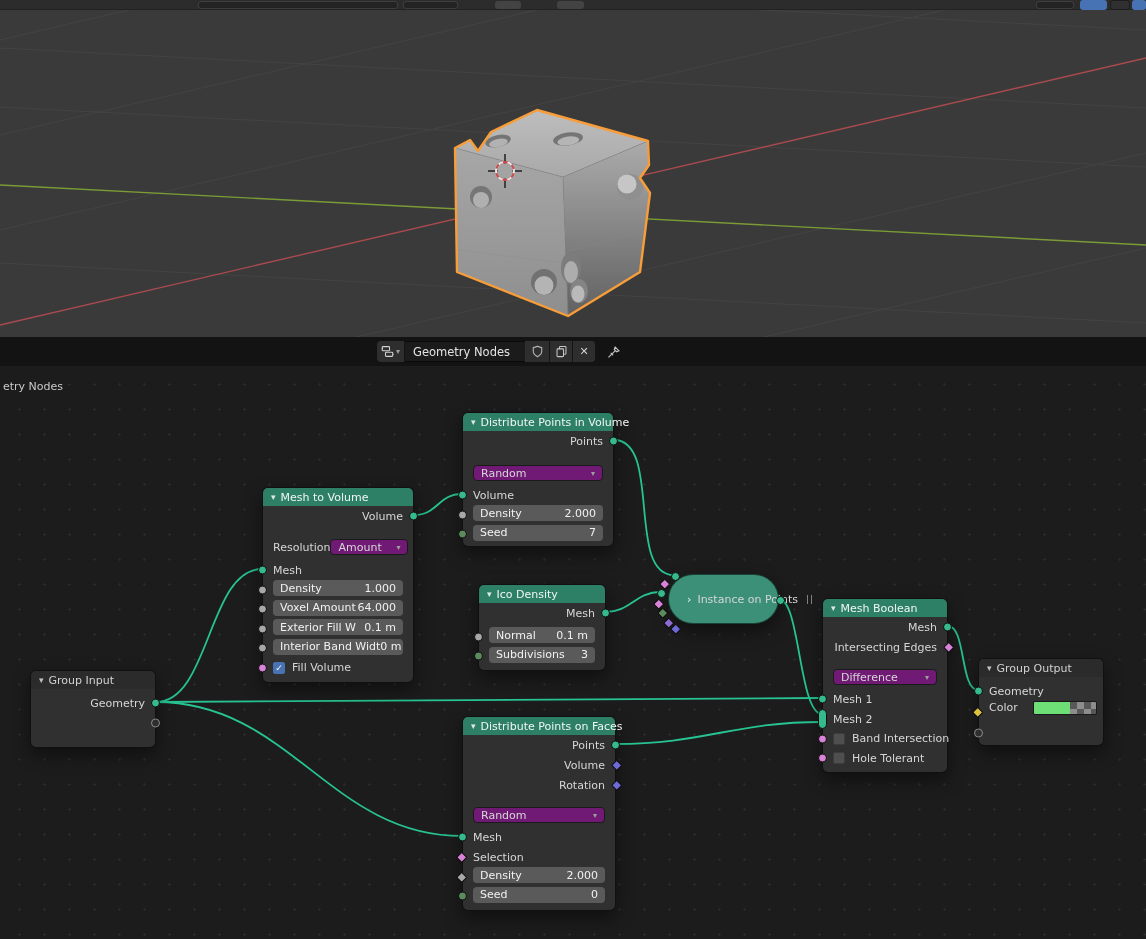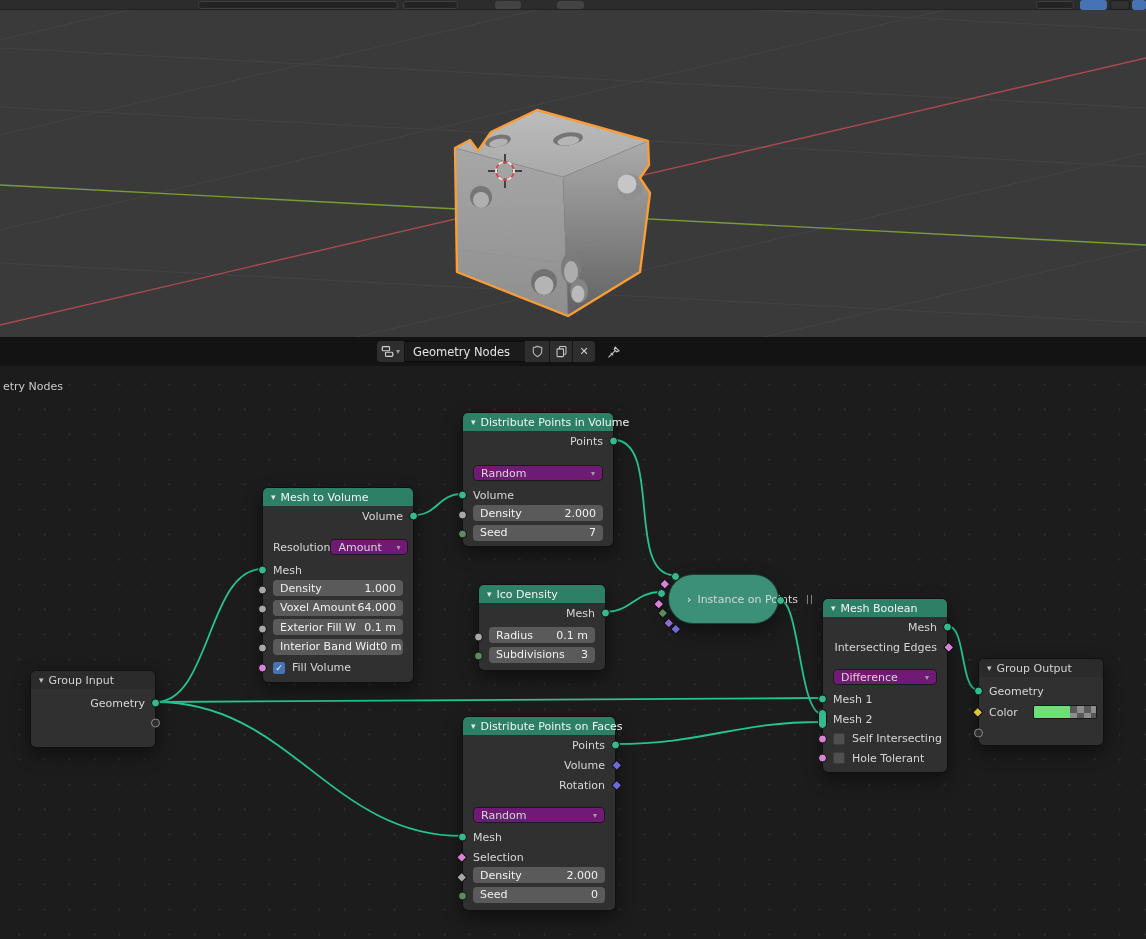--- a/index.html
+++ b/index.html
@@ -47,21 +47,21 @@
   .nhead .chev{font-size:9px;margin-right:5px;opacity:.9;line-height:1}
   .ntitle{font-size:11px;white-space:nowrap}
   .nbody{position:relative}
   .row{position:relative}
   .row.out{display:flex;justify-content:flex-end;align-items:center;height:20px;padding-right:10px}
   .row.in{display:flex;align-items:center;height:20px;padding-left:10px}
   .row.cb{display:flex;align-items:center;height:19.5px;padding-left:10px}
   .row.field{height:19.5px;display:flex;align-items:flex-start;padding:0 10px}
   .row.dd{height:24px;display:flex;align-items:center;padding:0 10px}
   .row.prop{height:26px;display:flex;align-items:center;justify-content:space-between;padding:0 10px}
-  .row.colorrow{height:22px;display:flex;align-items:center;padding:0 6px 0 10px}
+  .row.colorrow{height:22px;display:flex;padding:0 6px 0 10px}
   .row.virtual{height:20px}
   .lbl{white-space:nowrap}
   .widget{flex:1;height:16px;background:#5a5a5a;border-radius:4px;display:flex;align-items:center;justify-content:space-between;padding:0 7px;color:#f1f1f1;min-width:0}
   .widget .wl,.widget .wv{white-space:nowrap;font-size:11px}
   .widget.ddw{background:#701a75;border:1px solid #1a1a1a;color:#d6d6d6}
   .widget.ddw .hchev{margin-left:6px}
   .row.prop .widget.ddw{flex:0 0 78px}
   .socket{position:absolute;width:9px;height:9px;border:1px solid #0e0e0e;border-radius:50%;top:50%;transform:translateY(-50%);z-index:4}
   .socket.sleft{left:-5px}.socket.sright{right:-5px}
   .socket.diamond{width:7.5px;height:7.5px;border-radius:1.5px;transform:translateY(-50%) rotate(45deg)}
@@ -351,21 +351,21 @@
         </div>
         <div class="nbody" style="padding-top: 0px; padding-bottom: 4px;">
           <div class="row out">
             <span class="lbl">Mesh</span>
             <span class="socket sright" style="background: rgb(54, 186, 140);"></span>
           </div>
           <div class="row gap" style="height: 4px;"></div>
           <div class="row field">
             <span class="socket sleft" style="background: rgb(168, 168, 168);"></span>
             <div class="widget">
-              <span class="wl">Radius</span>
+              <span class="wl">Normal</span>
               <span class="wv">0.1 m</span>
             </div>
           </div>
           <div class="row field">
             <span class="socket sleft" style="background: rgb(92, 140, 94);"></span>
             <div class="widget">
               <span class="wl">Subdivisions</span>
               <span class="wv">3</span>
             </div>
           </div>
@@ -412,21 +412,21 @@
             <span class="socket sleft" style="background: rgb(54, 186, 140);"></span>
             <span class="lbl">Mesh 1</span>
           </div>
           <div class="row in">
             <span class="socket capsule sleft" style="background: rgb(54, 186, 140);"></span>
             <span class="lbl">Mesh 2</span>
           </div>
           <div class="row cb">
             <span class="socket sleft" style="background: rgb(216, 131, 216);"></span>
             <span class="box"></span>
-            <span class="lbl">Self Intersecting</span>
+            <span class="lbl">Band Intersection</span>
           </div>
           <div class="row cb">
             <span class="socket sleft" style="background: rgb(216, 131, 216);"></span>
             <span class="box"></span>
             <span class="lbl">Hole Tolerant</span>
           </div>
         </div>
       </div>
       <div class="node" style="left: 978px; top: 658px; width: 126px;">
         <div class="nhead dark">

